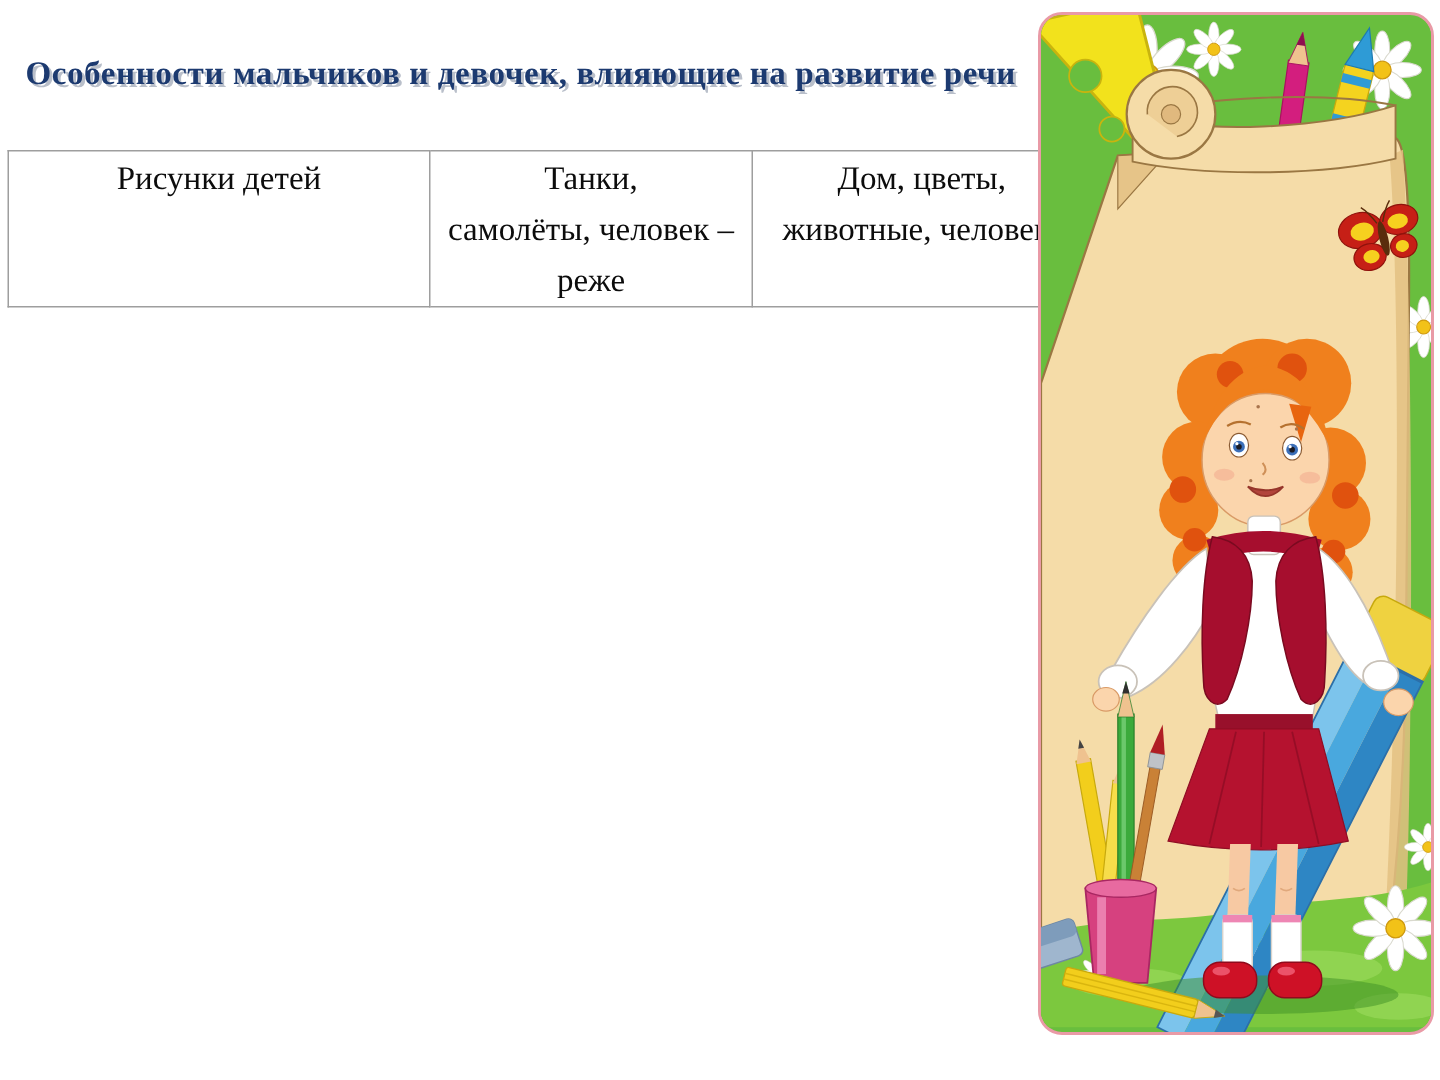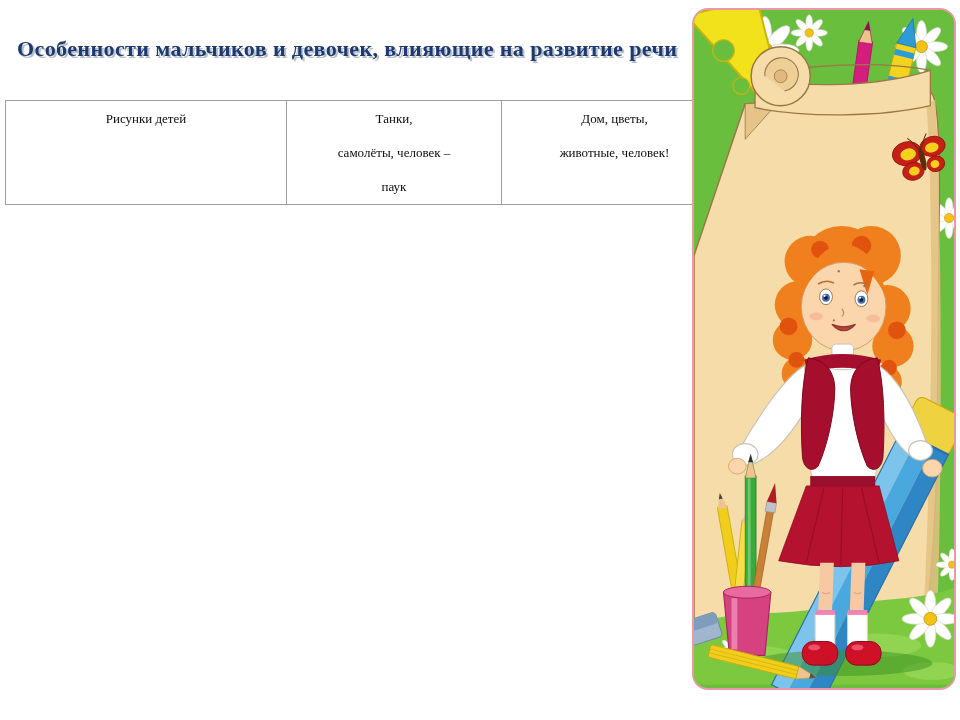--- a/index.html
+++ b/index.html
@@ -11,21 +11,21 @@
   .slide{position:absolute;inset:0;width:960px;height:720px;background:#ffffff;}
   .slide-title{
     position:absolute;left:17px;top:36px;width:670px;
     font-size:22px;font-weight:bold;letter-spacing:.4px;
     color:#1c3a70;text-shadow:2px 2px 0 #b9bfca;
     white-space:nowrap;
   }
   table.main-table{
     position:absolute;left:5px;top:100px;width:683px;
     border-collapse:collapse;table-layout:fixed;
-    font-size:13px;line-height:34px;color:#0c0c0c;
+    font-size:22px;line-height:34px;color:#0c0c0c;
   }
   table.main-table td{
     border:1px solid #9e9e9e;
     vertical-align:top;text-align:center;
     padding:1px 6px 0 6px;
     white-space:pre-line;
     overflow:hidden;
   }
   .c1{width:268px;} .c2{width:202px;} .c3{width:213px;}
   tr.r1 td{height:101px;} tr.r2 td{height:303px;} tr.r3 td{height:125px;}
@@ -43,21 +43,21 @@
 <div class="slide">
 
   <div class="slide-title">Особенности мальчиков и девочек, влияющие на развитие речи</div>
 
   <table class="main-table">
     <tbody>
         <tr class="r1">
       <td class="c1">Рисунки  детей</td>
       <td class="c2">Танки,
 самолёты, человек –
-паук</td>
+реже</td>
       <td class="c3"><span>Дом, цветы,
 животные,  </span><span class="u">человек!</span></td>
     </tr>
   </tbody>
     </table>
 
   <div class="panel">
     <svg width="260" height="678" viewBox="0 0 264 682" xmlns="http://www.w3.org/2000/svg">
       <defs>
         <g id="daisy">

